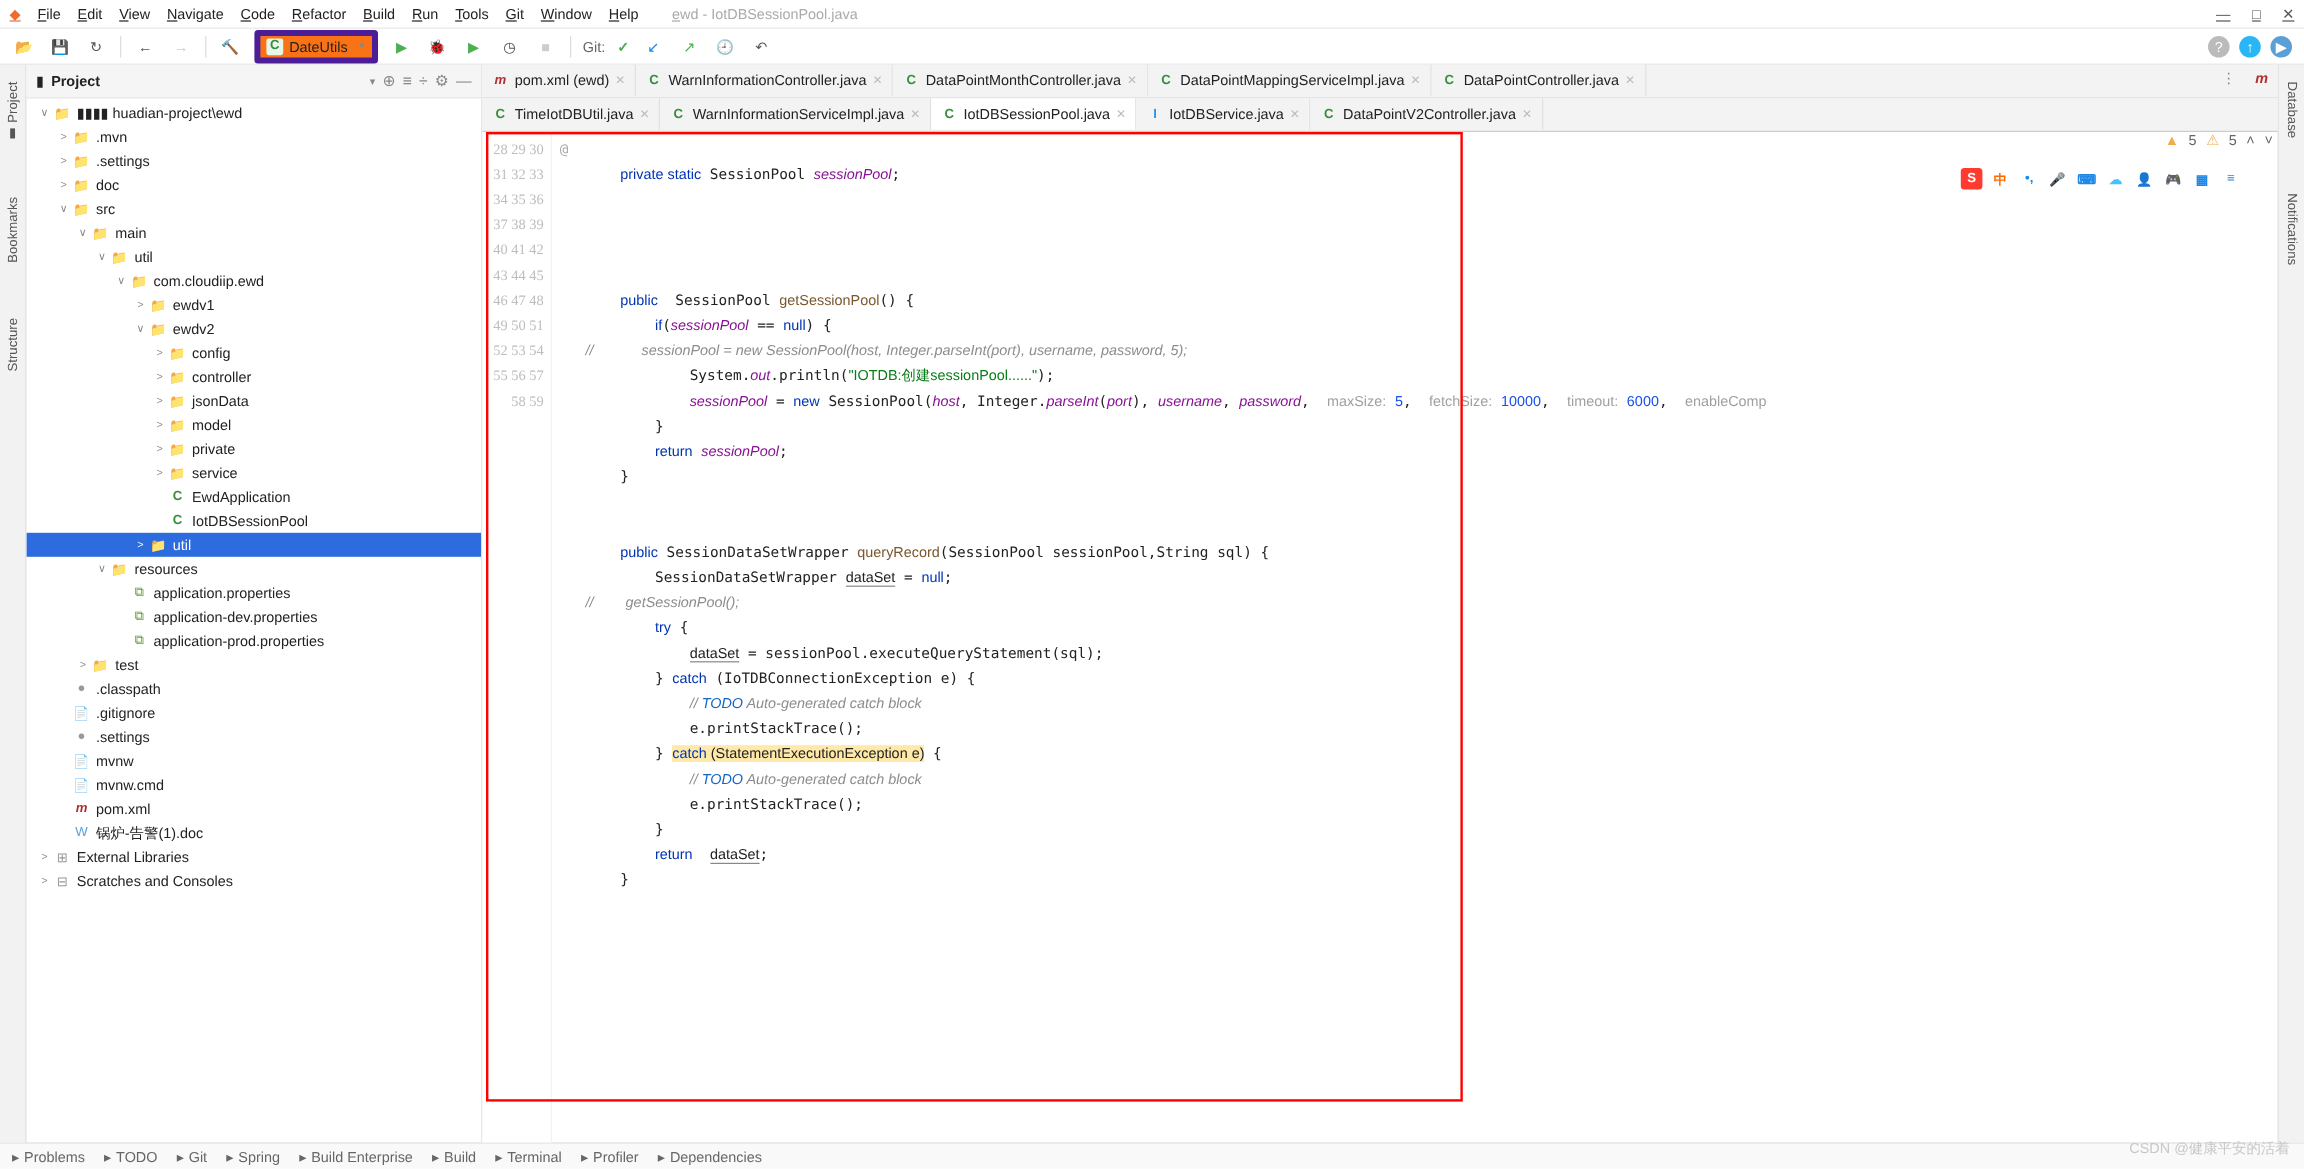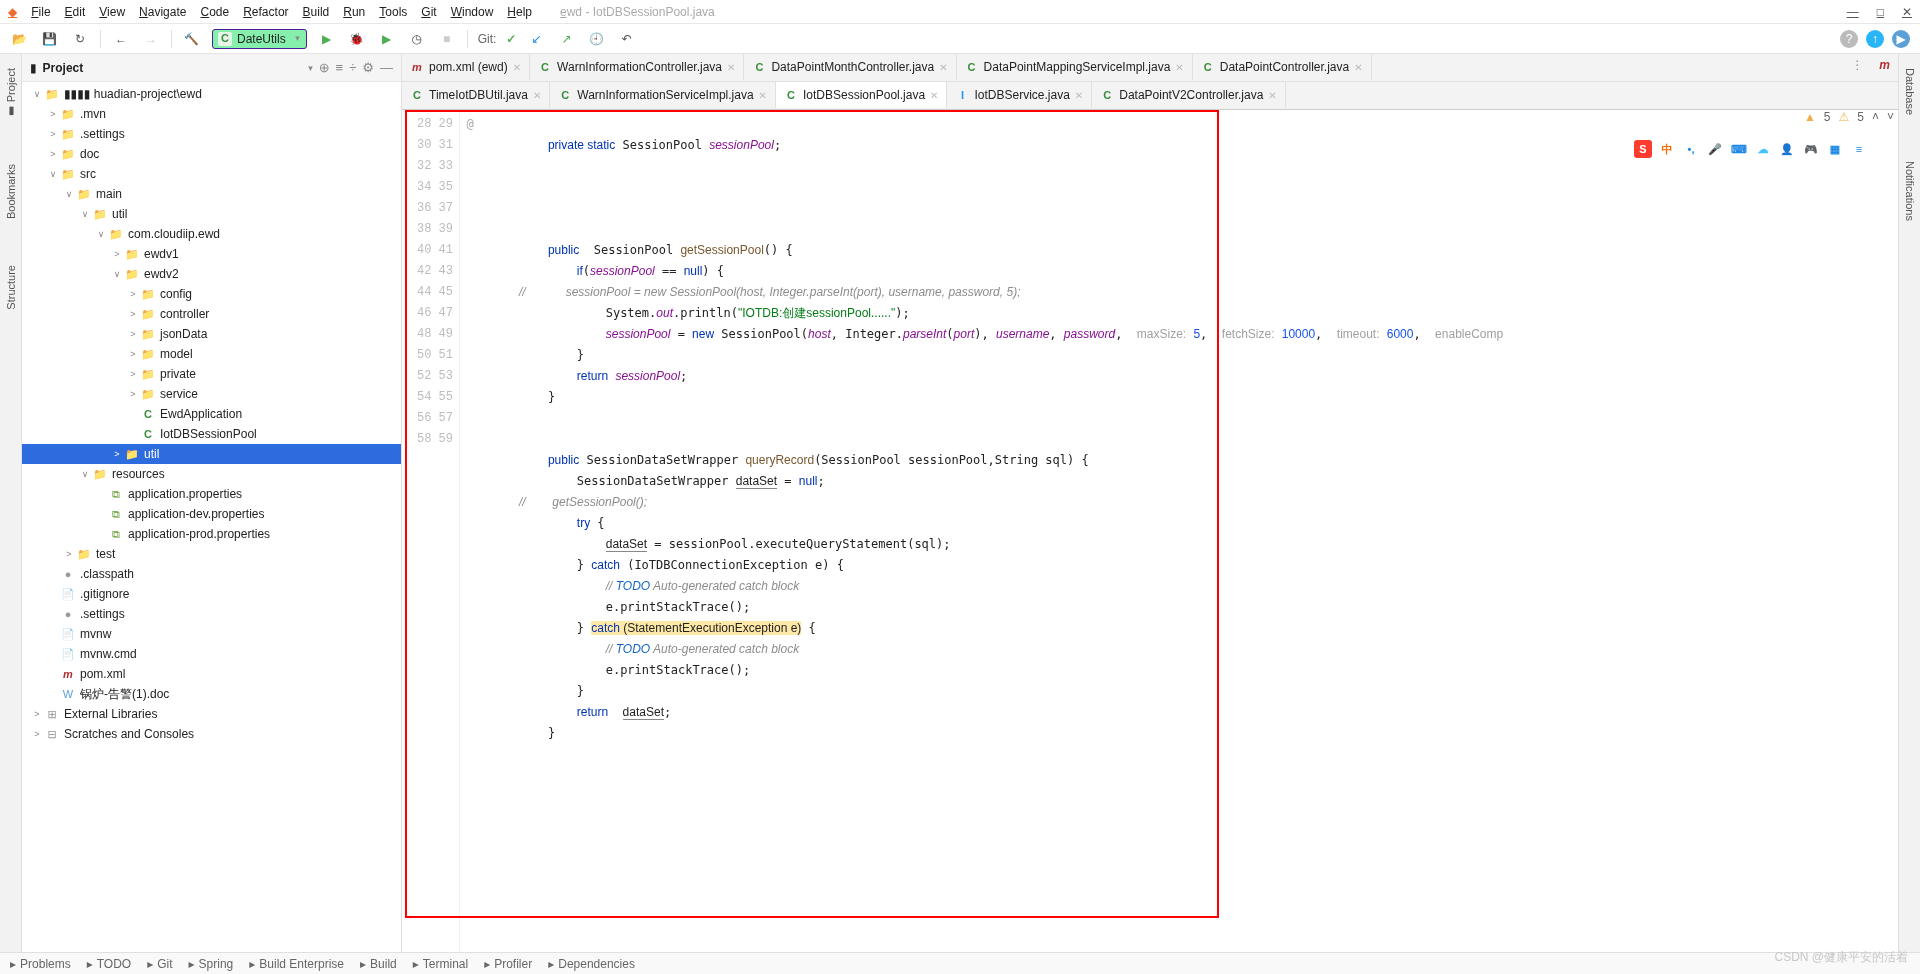--- a/index.html
+++ b/index.html
@@ -5,21 +5,21 @@
 * { margin:0; padding:0; box-sizing:border-box; font-family:"Segoe UI",Arial,sans-serif; font-size:12px; }
 body { background:#fff; color:#222; overflow:hidden; width:1920px; height:974px; }
 .menubar { height:24px; display:flex; align-items:center; padding:0 8px; gap:14px; border-bottom:1px solid #e8e8e8; }
 .menubar span { cursor:pointer; }
 .menubar span:first-letter { text-decoration:underline; }
 .title-frag { color:#aaa; margin-left:14px; }
 .win-ctrl { margin-left:auto; display:flex; gap:18px; color:#555; }
 .toolbar { height:30px; display:flex; align-items:center; padding:0 10px; gap:10px; border-bottom:1px solid #e4e4e4; }
 .tb-btn { width:20px; height:20px; display:flex; align-items:center; justify-content:center; color:#555; cursor:pointer; }
 .tb-sep { width:1px; height:18px; background:#ddd; }
-.combo { border:1px solid #4c1d95; border-radius:3px; padding:2px 20px 2px 24px; position:relative; background:#86efac; }
+.combo { border:5px solid #4c1d95; border-radius:3px; padding:2px 20px 2px 24px; position:relative; background:#f97316; }
 .combo::before { content:"C"; position:absolute; left:5px; top:2px; color:#388e3c; font-weight:bold; font-size:11px; background:#e8f5e9; width:14px; height:14px; border-radius:2px; text-align:center; }
 .combo::after { content:"▾"; position:absolute; right:6px; top:3px; color:#888; font-size:9px; }
 .git-label { color:#666; }
 .git-ok { color:#4caf50; font-weight:bold; }
 .tb-right { margin-left:auto; display:flex; gap:8px; align-items:center; }
 .circ { width:18px; height:18px; border-radius:50%; display:flex; align-items:center; justify-content:center; color:#fff; font-size:12px; }
 .circ.q { background:#bbb; } .circ.up { background:#29b6f6; } .circ.ij { background:#5c9fd6; }
 .body { display:flex; height:calc(100% - 54px - 22px); }
 .left-rail { width:22px; background:#f2f2f2; border-right:1px solid #e0e0e0; display:flex; flex-direction:column; align-items:center; padding-top:6px; gap:30px; }
 .left-rail .vtab { writing-mode:vertical-rl; transform:rotate(180deg); color:#555; font-size:11px; cursor:pointer; padding:8px 2px; }
@@ -40,23 +40,23 @@
 .tabs { display:flex; flex-wrap:wrap; border-bottom:1px solid #e0e0e0; background:#f3f3f3; min-height:28px; }
 .tab { display:flex; align-items:center; padding:0 8px; height:26px; border-right:1px solid #e0e0e0; gap:5px; cursor:pointer; background:#f3f3f3; }
 .tab.active { background:#fff; }
 .tab .x { color:#bbb; font-size:10px; }
 .tab .ic { font-size:11px; width:14px; text-align:center; }
 .mico { color:#b12f2f; font-weight:bold; font-style:italic; }
 .cico { color:#388e3c; font-weight:bold; }
 .tico { color:#2196f3; font-weight:bold; }
 .editor-wrap { flex:1; position:relative; display:flex; }
 .highlight-box { position:absolute; left:3px; top:0; width:814px; bottom:34px; border:2px solid red; pointer-events:none; z-index:5; }
-.gutter { width:58px; background:#fff; text-align:right; color:#bdbdbd; font-family:Liberation Mono, monospace; font-size:12px; padding:4px 6px 0 0; line-height:21px; border-right:1px solid #f2f2f2; }
+.gutter { width:58px; background:#fff; text-align:right; color:#bdbdbd; font-family:Liberation Serif, serif; font-size:12px; padding:4px 6px 0 0; line-height:21px; border-right:1px solid #f2f2f2; }
 .marks { width:20px; font-family:Consolas,monospace; line-height:21px; padding-top:4px; color:#aaa; text-align:center; }
-.code { flex:1; font-family:Consolas,monospace; font-size:12px; line-height:21px; padding:4px 0 0 8px; white-space:pre; color:#222; overflow:hidden;margin-left:31px; }
+.code { flex:1; font-family:Consolas,monospace; font-size:12px; line-height:21px; padding:4px 0 0 8px; white-space:pre; color:#222; overflow:hidden; }
 .kw { color:#0033b3; } .fld { color:#871094; font-style:italic; }
 .mth { color:#7a572d; } .str { color:#067d17; }
 .cmt { color:#8c8c8c; font-style:italic; } .hint { color:#a0a0a0; font-style:normal; }
 .num { color:#1750eb; } .udl { border-bottom:1px solid #888; }
 .hl-y { background:#ffe9a8; }
 .right-rail { width:22px; background:#f2f2f2; border-left:1px solid #e0e0e0; display:flex; flex-direction:column; align-items:center; padding-top:6px; gap:30px; }
 .right-rail .vtab { writing-mode:vertical-rl; color:#555; font-size:11px; cursor:pointer; padding:8px 2px; }
 .insp { position:absolute; right:4px; top:56px; display:flex; gap:8px; align-items:center; font-size:11px; color:#666; z-index:6; }
 .insp .warn-i { color:#f0ad4e; }
 .footer { height:22px; border-top:1px solid #e0e0e0; display:flex; align-items:center; padding:0 10px; gap:16px; font-size:11px; color:#666; background:#f9f9f9; }

